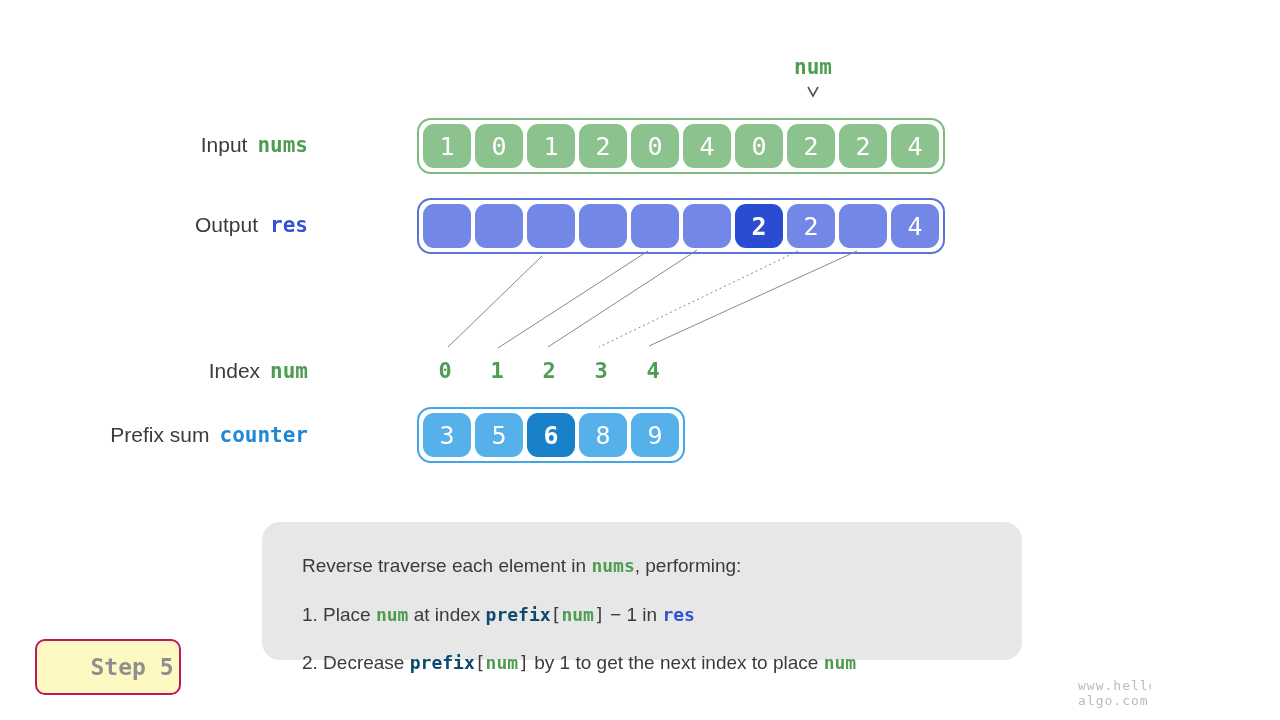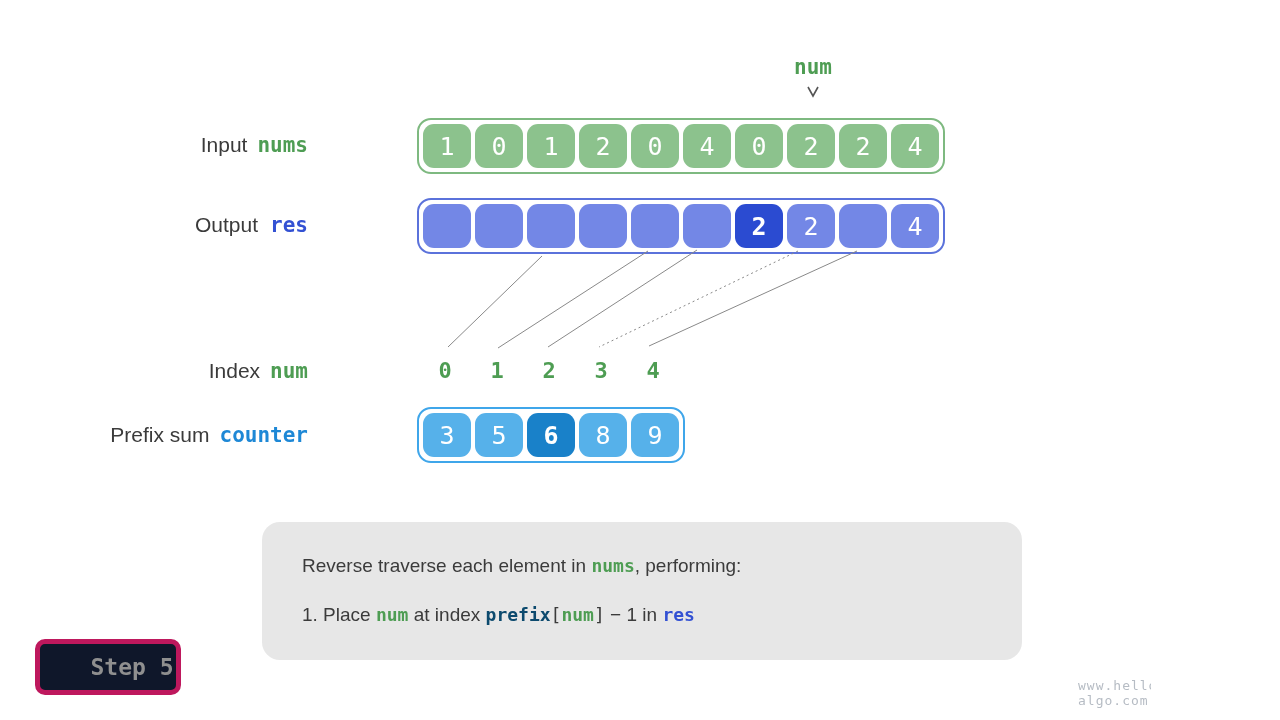--- a/index.html
+++ b/index.html
@@ -66,21 +66,21 @@
   }
   .seg-plain   { }
   .seg-green   { font-family:"DejaVu Sans Mono", monospace; font-weight:bold; font-size:18px; color:#4e9d53; }
   .seg-blue    { font-family:"DejaVu Sans Mono", monospace; font-weight:bold; font-size:18px; color:#0c4a6e; }
   .seg-indigo  { font-family:"DejaVu Sans Mono", monospace; font-weight:bold; font-size:18px; color:#3351d3; }
   .seg-bracket { font-family:"DejaVu Sans Mono", monospace; font-size:18px; color:#3b3b3b; }
 
   
   .step-badge {
     position:absolute; left:35px; top:639px; width:146px; height:56px;
-    border:5px solid #be185d; border-radius:10px; background:#0f172a;
+    border:2px solid #be185d; border-radius:10px; background:#fef9c3;
     display:flex; align-items:center; justify-content:center; box-sizing:border-box;
     font-family:"DejaVu Sans Mono", monospace; font-weight:bold; font-size:23px; color:#8f8f8f;padding-left:48px;
   }
 
   
   .watermark {
     position:absolute; left:1078px; top:678px;
     font-family:"DejaVu Sans Mono", monospace; font-size:13px; letter-spacing:1px; color:#b6bcc4;
   }
 </style>
@@ -156,19 +156,20 @@
     <div class="cell">3</div>
     <div class="cell">5</div>
     <div class="cell hl">6</div>
     <div class="cell">8</div>
     <div class="cell">9</div>
   </div>
 
   <div class="note">
     <p class="note-line"><span class="seg-plain">Reverse traverse each element in </span><span class="seg-green">nums</span><span class="seg-plain">, performing:</span></p>
     <p class="note-line"><span class="seg-plain">1. Place </span><span class="seg-green">num</span><span class="seg-plain"> at index </span><span class="seg-blue">prefix</span><span class="seg-bracket">[</span><span class="seg-green">num</span><span class="seg-bracket">]</span><span class="seg-plain"> − 1 in </span><span class="seg-indigo">res</span></p>
+    <p class="note-line"><span class="seg-plain">2. Decrease </span><span class="seg-blue">prefix</span><span class="seg-bracket">[</span><span class="seg-green">num</span><span class="seg-bracket">]</span><span class="seg-plain"> by 1 to get the next index to place </span><span class="seg-green">num</span></p>
   </div>
 
   <div class="step-badge">Step 5</div>
 
   <div class="watermark">www.hello-algo.com</div>
 
 </div>
 
 </body></html>

